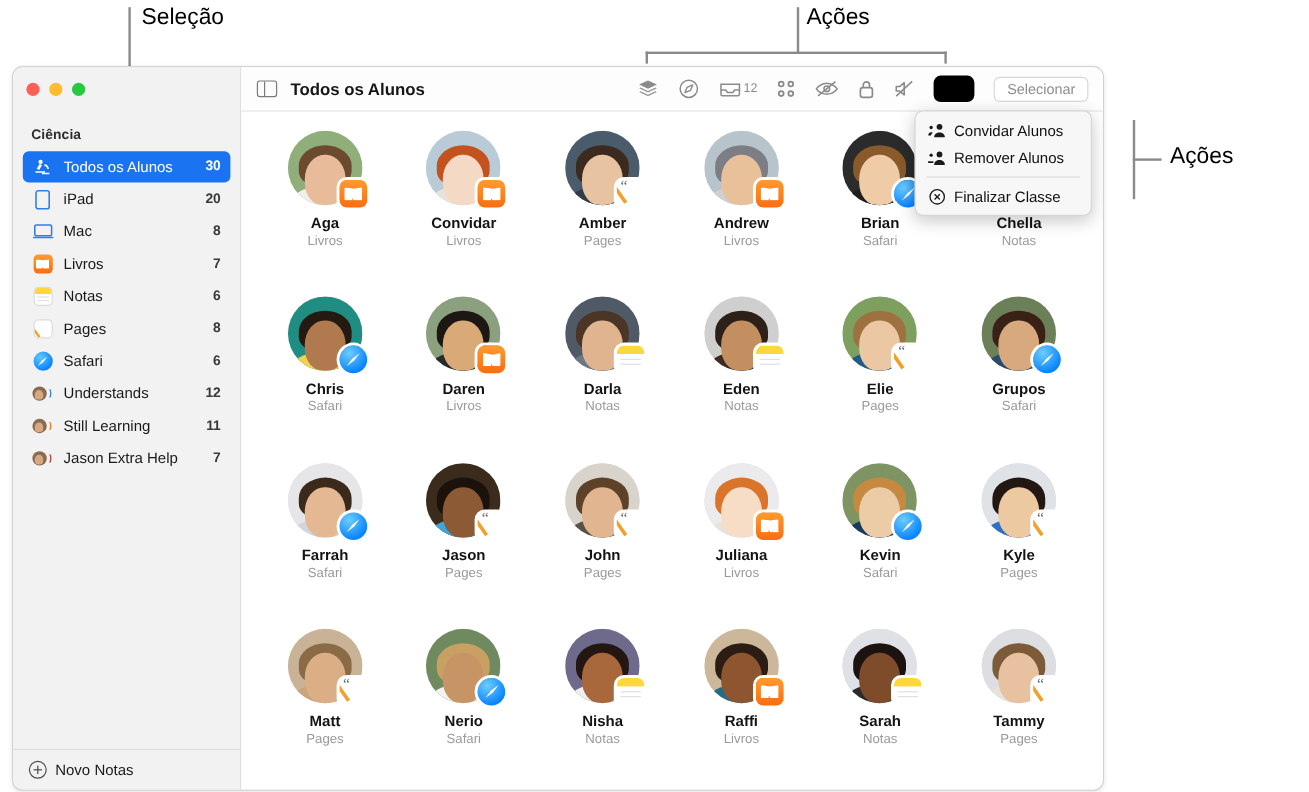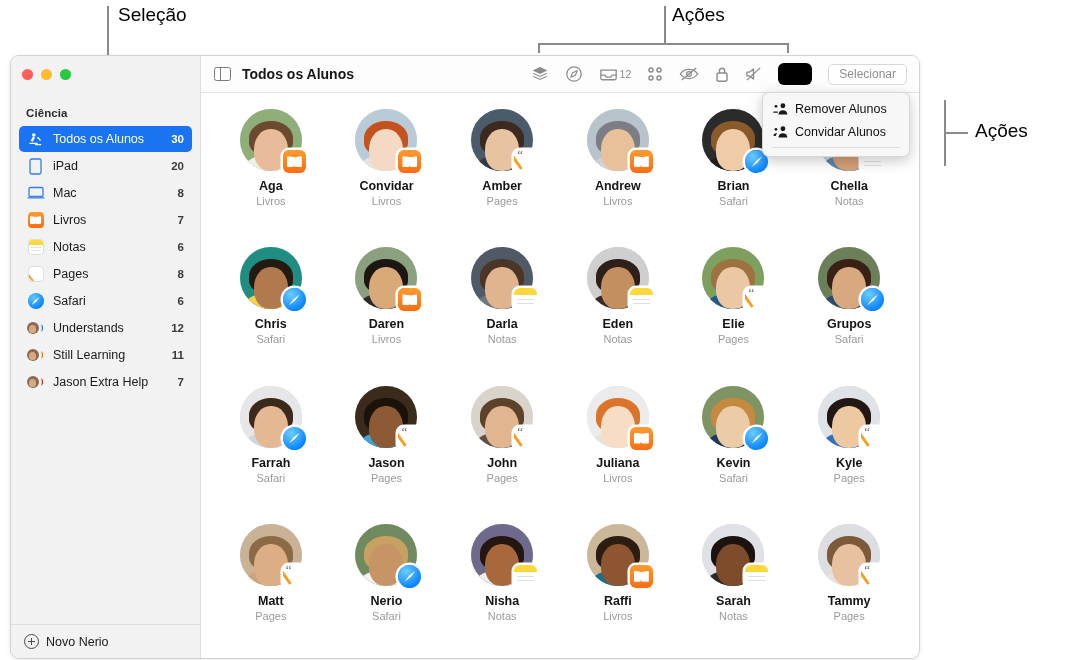--- a/index.html
+++ b/index.html
@@ -402,21 +402,21 @@
             </span>
           </span>
         <span class="lbl">Jason Extra Help</span>
         <span class="cnt">7</span>
       </div>
 
     </div>
 
     <div class="side-footer">
       <span class="plus-circle"></span>
-      <span>Novo Nerio</span>
+      <span>Novo Notas</span>
     </div>
   </div>
 
   <div class="main">
 
     <div class="toolbar">
       <div class="tb-left">
         <span class="sidebar-toggle"></span>
         <span class="tb-title">Todos os Alunos</span>
       </div>
@@ -482,37 +482,46 @@
       </div>
     </div>
 
     <div class="menu">
       <div class="menu-item">
         <span class="mi-ico">
           <svg width="15" height="13" viewBox="0 0 16 14" fill="#1a1a1a">
             <circle cx="10.6" cy="4" r="2.6"></circle>
             <path d="M5.8 13.4c0-2.7 2.2-4.4 4.8-4.4s4.8 1.7 4.8 4.4z"></path>
             <circle cx="3.1" cy="4.6" r="1.5"></circle>
-            <rect x="0.2" y="10.2" width="5" height="1.5" rx="0.6"></rect>
-          </svg>
-        </span>
-        <span>Remover Alunos</span>
+            <path d="M0.5 11.8c0-1.8 1.2-2.9 2.6-2.9.5 0 1 .1 1.4.3-.8.7-1.4 1.6-1.6 2.6z"></path>
+          </svg>
+        </span>
+        <span>Convidar Alunos</span>
       </div>
       <div class="menu-item">
         <span class="mi-ico">
           <svg width="15" height="13" viewBox="0 0 16 14" fill="#1a1a1a">
             <circle cx="10.6" cy="4" r="2.6"></circle>
             <path d="M5.8 13.4c0-2.7 2.2-4.4 4.8-4.4s4.8 1.7 4.8 4.4z"></path>
             <circle cx="3.1" cy="4.6" r="1.5"></circle>
-            <path d="M0.5 11.8c0-1.8 1.2-2.9 2.6-2.9.5 0 1 .1 1.4.3-.8.7-1.4 1.6-1.6 2.6z"></path>
-          </svg>
-        </span>
-        <span>Convidar Alunos</span>
+            <rect x="0.2" y="10.2" width="5" height="1.5" rx="0.6"></rect>
+          </svg>
+        </span>
+        <span>Remover Alunos</span>
       </div>
       <div class="menu-sep"></div>
+      <div class="menu-item">
+        <span class="mi-ico">
+          <svg width="14" height="14" viewBox="0 0 14 14">
+            <circle cx="7" cy="7" r="6" fill="none" stroke="#1a1a1a" stroke-width="1.1"></circle>
+            <path d="M4.8 4.8 9.2 9.2M9.2 4.8 4.8 9.2" stroke="#1a1a1a" stroke-width="1.1"></path>
+          </svg>
+        </span>
+        <span>Finalizar Classe</span>
+      </div>
     </div>
 
     <div class="grid" id="student-grid">
         <div class="student">
           <div class="av-wrap">
             <div class="avatar">
               <div class="bg" style="background:#8fae7a"></div>
               <div class="body" style="background:#f2efe8"></div>
               <div class="hair" style="background:#6b4a2f"></div>
               <div class="face" style="background:#e8bc9b"></div>

